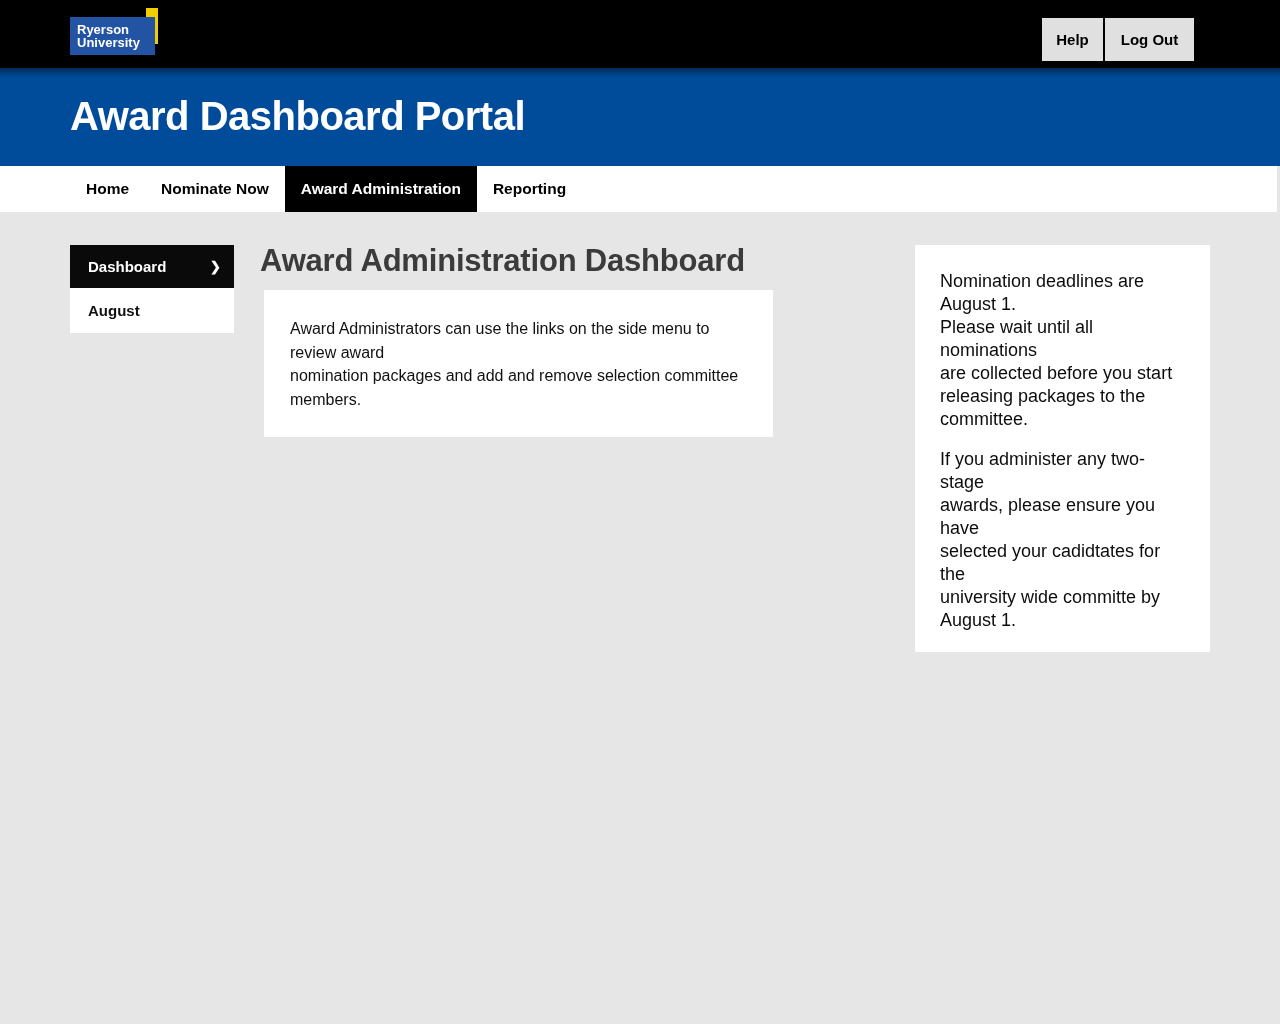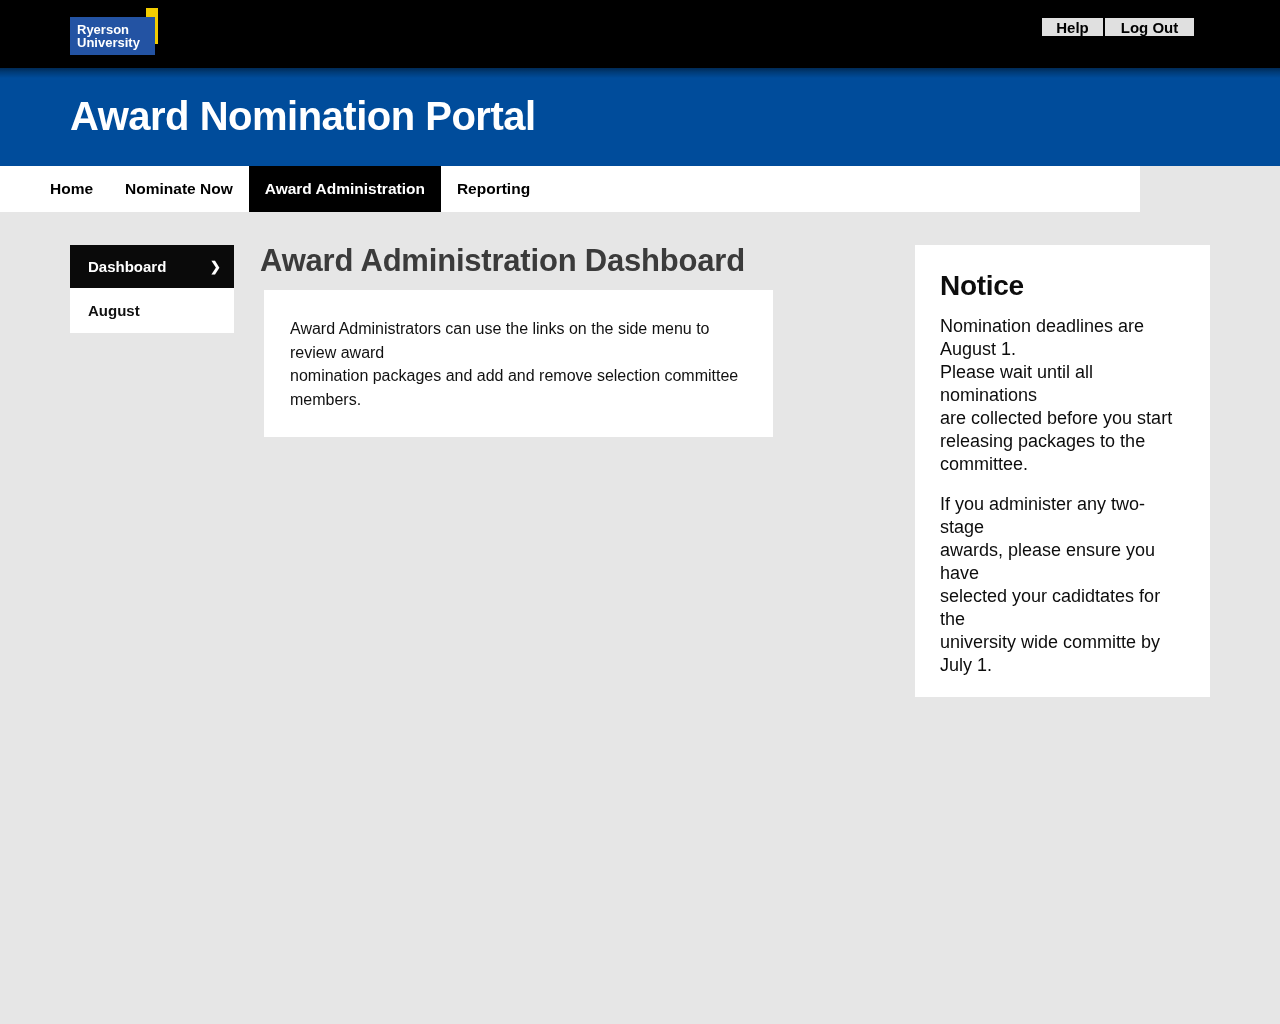--- a/index.html
+++ b/index.html
@@ -15,41 +15,41 @@
   .topbar { position:absolute; left:0; top:0; width:1280px; height:68px; background:#000000; }
   .logo { position:absolute; left:70px; top:8px; width:90px; height:48px; cursor:pointer; }
   .logo-blue {
     position:absolute; left:0; top:9px; width:85px; height:38px;
     background:#2353a3; color:#ffffff; font-weight:bold; font-size:13px;
     line-height:13px; padding:6px 0 0 7px; letter-spacing:0;
   }
   .logo-yellow { position:absolute; left:76px; top:0; width:12px; height:36px; background:#f2cd00; }
   .topbar-actions { position:absolute; top:18px; right:86px; display:flex; gap:2px; }
   .tb-btn {
-    height:18px; background:#e0e0e0; color:#000; font-weight:bold; font-size:15px;
+    height:43px; background:#e0e0e0; color:#000; font-weight:bold; font-size:15px;
     display:flex; align-items:center; justify-content:center; border:none;
     font-family:inherit; cursor:pointer;
   }
   .tb-btn.help { width:61px; }
   .tb-btn.logout { width:89px; }
 
   
   .header-band {
     position:absolute; left:0; top:68px; width:1280px; height:98px;
     background:linear-gradient(180deg, #002a55 0px, #003b77 4px, #004c9b 10px, #004c9b 100%);
   }
   .page-title {
     position:absolute; left:70px; top:50%; transform:translateY(-52%);
     color:#ffffff; font-size:40px; font-weight:bold; letter-spacing:-0.5px;
   }
 
   
   .main-nav {
-    position:absolute; left:0; top:166px; width:1140px; height:46px;
-    background:#ffffff; padding-left:34px; display:flex;
+    position:absolute; left:0; top:166px; width:1277px; height:46px;
+    background:#ffffff; padding-left:70px; display:flex;
   }
   .nav-item {
     display:flex; align-items:center; padding:0 16px;
     font-size:15.5px; font-weight:bold; color:#000; cursor:pointer; white-space:nowrap;
   }
   .nav-item.active { background:#000000; color:#ffffff; }
 
   
   .sidebar { position:absolute; left:70px; top:245px; width:164px; }
   .side-item { background:#ffffff; font-weight:bold; font-size:15px; color:#111; cursor:pointer; }
@@ -102,21 +102,21 @@
       <div>University</div>
     </div>
   </div>
   <div class="topbar-actions">
     <button class="tb-btn help">Help</button>
     <button class="tb-btn logout">Log Out</button>
   </div>
 </div>
 
 <div class="header-band">
-  <div class="page-title">Award Nomination Portal</div>
+  <div class="page-title">Award Dashboard Portal</div>
 </div>
 
 <div class="main-nav">
   <div class="nav-item">Home</div>
   <div class="nav-item">Nominate Now</div>
   <div class="nav-item active">Award Administration</div>
   <div class="nav-item">Reporting</div>
 </div>
 
 <div class="sidebar">
@@ -125,24 +125,23 @@
     <span class="chevron">❯</span>
   </div>
   <div class="side-item single">August</div>
 </div>
 
 <h1 class="content-heading">Award Administration Dashboard</h1>
 <div class="intro-card">Award Administrators can use the links on the side menu to review award
 nomination packages and add and remove selection committee members.</div>
 
 <div class="notice-panel">
-  <h2 class="notice-heading">Notice</h2>
   <p class="notice-p">Nomination deadlines are August 1.
 Please wait until all nominations
 are collected before you start
 releasing packages to the
 committee.</p>
   <p class="notice-p">If you administer any two-stage
 awards, please ensure you have
 selected your cadidtates for the
 university wide committe by
-July 1.</p>
+August 1.</p>
 </div>
 
 </body></html>

